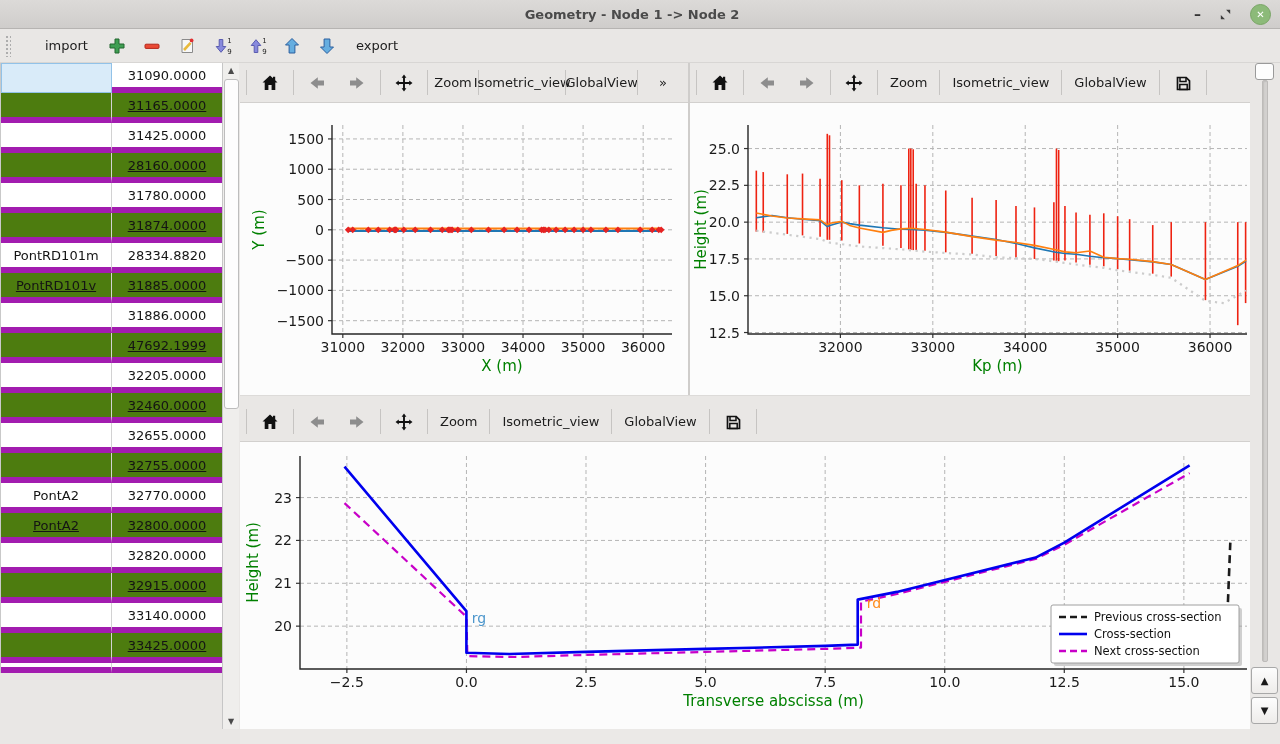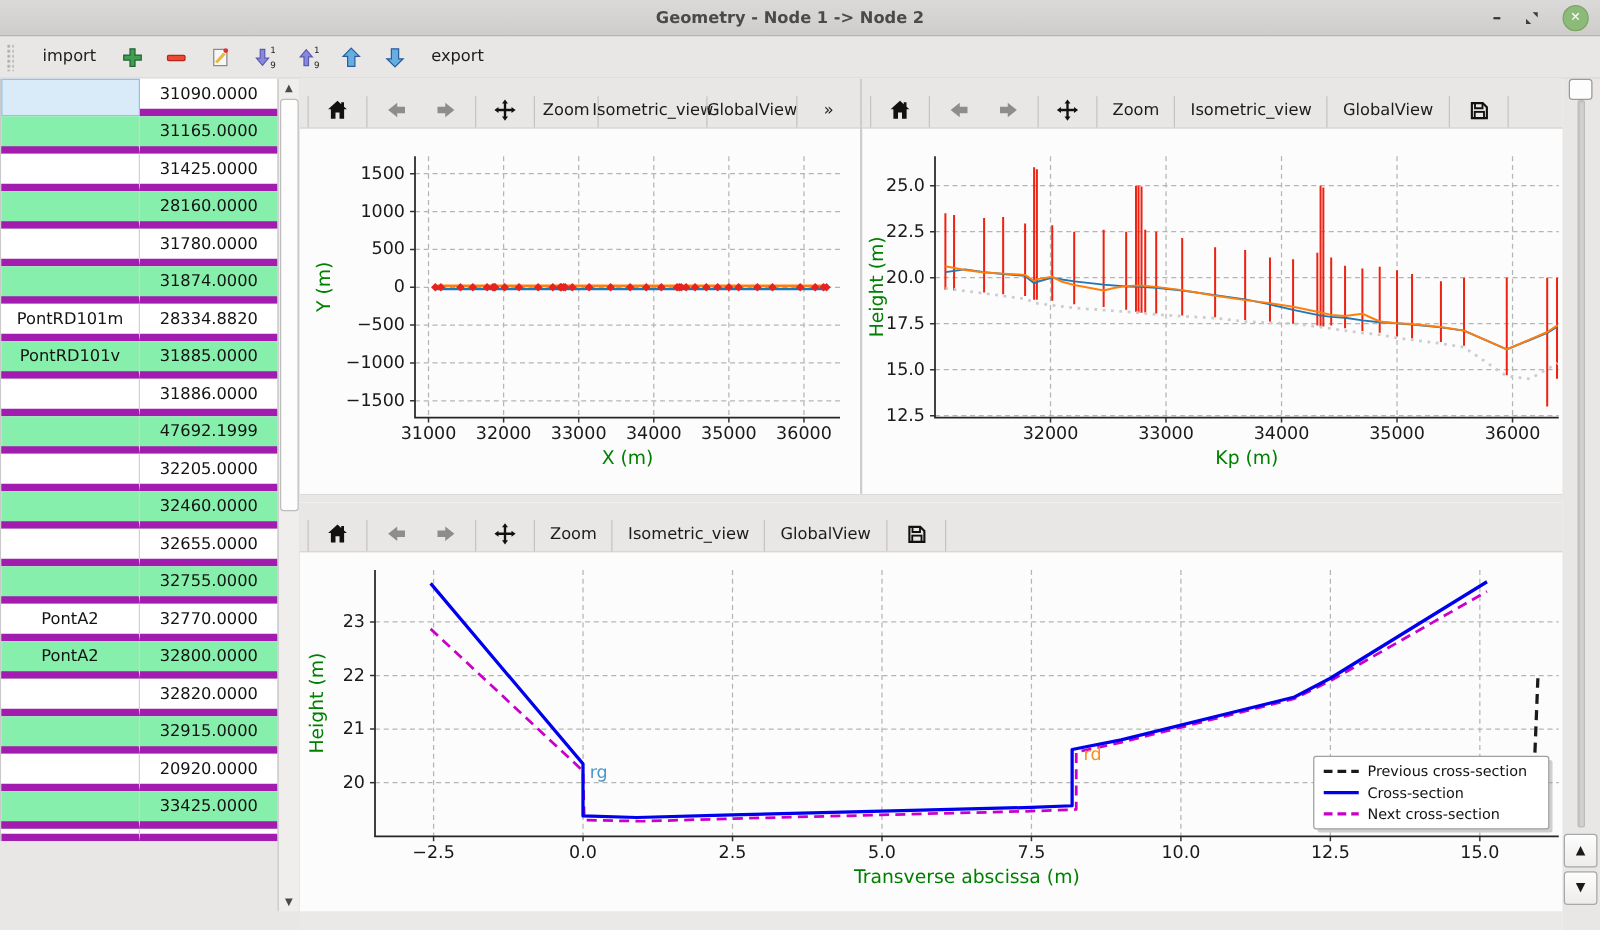--- a/index.html
+++ b/index.html
@@ -10,57 +10,57 @@
   
   .titlebar{height:28px;background:linear-gradient(#dcdad8,#cfcdcb);border-bottom:1px solid #b6b4b2;
             position:relative;display:flex;align-items:center;}
   .title{position:absolute;left:0;right:16px;text-align:center;font-weight:bold;font-size:13px;color:#4a4a4a;}
   .win-controls{position:absolute;right:9px;top:0;height:28px;display:flex;align-items:center;gap:17px;}
   .min-btn{font-weight:bold;color:#333;font-size:14px;line-height:10px;cursor:default;}
   .close-btn{width:19px;height:19px;border-radius:50%;background:#8cba79;border:1px solid #79a566;
              color:#fff;font-size:10px;font-weight:bold;display:flex;align-items:center;justify-content:center;}
 
   
-  .main-toolbar{height:33px;display:flex;align-items:center;gap:14px;padding-left:5px;border-bottom:1px solid #d8d6d4;}
+  .main-toolbar{height:33px;display:flex;align-items:center;gap:25px;padding-left:5px;border-bottom:1px solid #d8d6d4;}
   .grip{width:6px;height:22px;background-image:radial-gradient(circle,#adadad 1px,transparent 1.3px);
         background-size:4px 4px;margin-right:2px;}
   .tb-text{font-size:13px;color:#1d1d1d;padding:4px 7px;}
   .tb-btn{width:26px;height:26px;display:flex;align-items:center;justify-content:center;}
 
   
   .content{display:flex;height:683px;}
 
   
   .left-panel{width:240px;position:relative;background:#e9e7e5;flex:none;}
   .grid-table{position:absolute;left:0;top:0;width:222px;background:#fff;border-left:1px solid #c9c9c9;}
   .t-header{display:grid;grid-template-columns:111px 111px;height:26px;
             background:linear-gradient(#f4f3f2,#e3e2e1);border-bottom:1px solid #a9a9a9;}
   .t-header .hcell{display:flex;align-items:center;justify-content:center;font-size:13px;color:#222;
                    border-right:1px solid #bdbdbd;}
   .t-row{display:grid;grid-template-columns:111px 111px;height:30px;}
   .cell{display:flex;align-items:center;justify-content:center;font-size:13px;color:#141414;
         border-right:1px solid #d2d2d2;border-bottom:6px solid #a21caf;background:#fff;box-sizing:border-box;}
-  .t-row.alt .cell{background:#86efac;}
+  .t-row.alt .cell{background:#4d7c0f;text-decoration:underline;}
   .cell.selected{background:#d9ebf9;border:1px solid #92c2e8;}
   .t-row.stub{height:10px;overflow:hidden;}
 
   
   .v-scroll{position:absolute;left:222px;top:0;width:16px;height:666px;background:#efeeec;border-left:1px solid #c6c6c6;}
   .v-scroll .arrow{position:absolute;left:0;width:16px;height:15px;display:flex;align-items:center;justify-content:center;
                    font-size:8px;color:#4a4a4a;}
   .v-scroll .thumb{position:absolute;left:1px;width:13px;top:16px;height:328px;background:#fdfdfd;
                    border:1px solid #bdbdbd;border-radius:3px;}
 
   
   .right-area{width:1010px;display:flex;flex-direction:column;background:#fbfbfb;flex:none;}
   .top-row{height:332px;display:flex;}
   .plot-panel{position:relative;background:#fbfbfb;}
   #panel1{width:448px;flex:none;}
   #panel2{width:560px;flex:none;border-left:2px solid #cfcdcb;box-sizing:content-box;}
-  .plot-toolbar{height:39px;background:#e9e7e5;border-bottom:1px solid #d2d0ce;display:flex;align-items:flex-end;
+  .plot-toolbar{height:39px;background:#e9e7e5;border-bottom:1px solid #d2d0ce;display:flex;align-items:center;
                 padding:0 3px;}
   .pt-btn{height:28px;min-width:26px;display:flex;align-items:center;justify-content:center;
           font-size:13px;color:#1c1c1c;padding:0 9px;}
   .pt-icon{padding:0 7px;}
   .pt-sep{width:1px;height:25px;background:#c6c4c2;margin:0 3px;flex:none;}
   .splitter-h{height:7px;background:#e9e7e5;border-top:1px solid #dddbd9;}
   #panel3{height:344px;}
   svg.fig{display:block;background:#fcfcfc;}
   #panel3 .gray-strip{position:absolute;bottom:0;left:0;right:0;height:17px;background:#ebe9e7;}
 
@@ -214,21 +214,21 @@
             <div class="t-row">
               <div class="cell"></div>
               <div class="cell">32820.0000</div>
             </div>
             <div class="t-row alt">
               <div class="cell"></div>
               <div class="cell">32915.0000</div>
             </div>
             <div class="t-row">
               <div class="cell"></div>
-              <div class="cell">20920.0000</div>
+              <div class="cell">33140.0000</div>
             </div>
             <div class="t-row alt">
               <div class="cell"></div>
               <div class="cell">33425.0000</div>
             </div>
             <div class="t-row stub">
               <div class="cell"></div>
               <div class="cell"></div>
             </div>
           </div>

